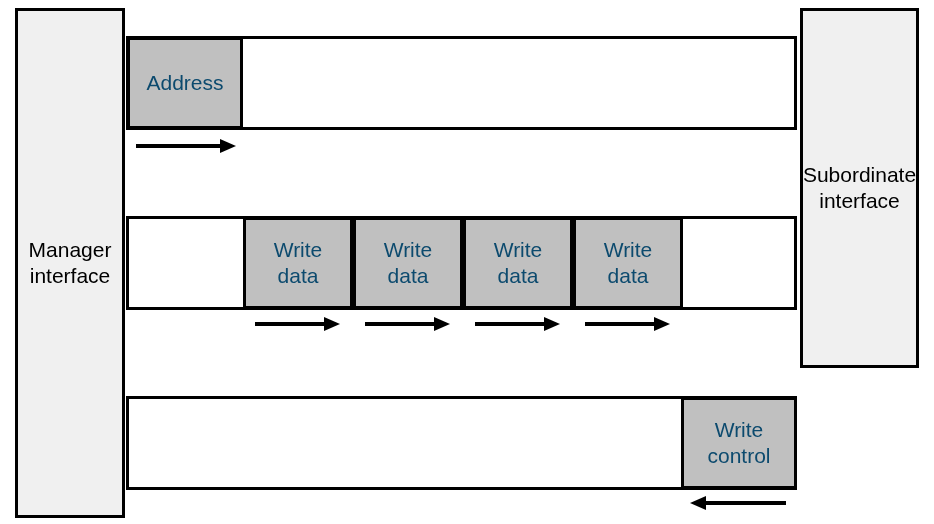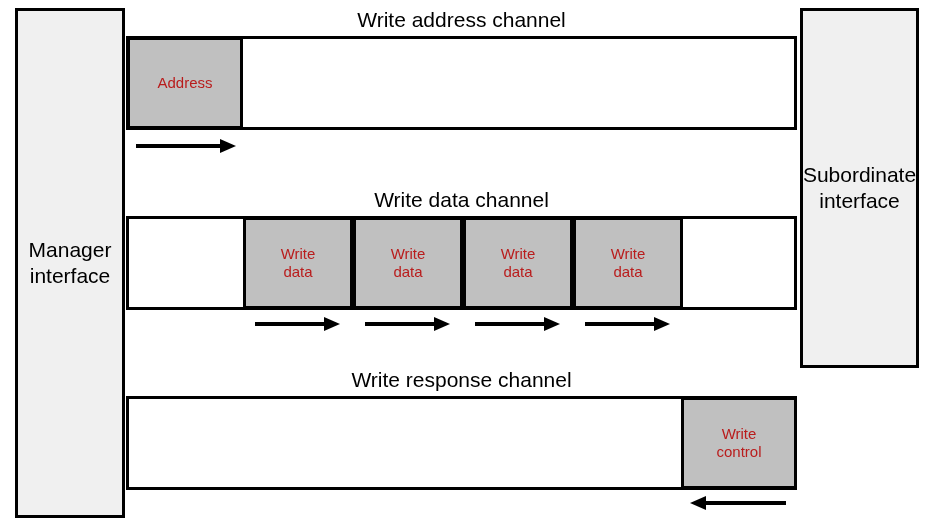--- a/index.html
+++ b/index.html
@@ -45,22 +45,22 @@
   }
   .payload {
     position: absolute;
     background: #c0c0c0;
     border: 3px solid #000000;
     box-sizing: border-box;
     display: flex;
     align-items: center;
     justify-content: center;
     text-align: center;
-    font-size: 15px;
-    color: #b91c1c;
+    font-size: 21px;
+    color: #0c4a6e;
     line-height: 1.22;
   }
   .arrow {
     position: absolute;
     height: 16px;
   }
   .arrow svg {
     display: block;
   }
   .cell-label {
@@ -79,38 +79,36 @@
     </span>
   </div>
 
   <div class="panel" style="left:800px; top:8px; width:119px; height:360px;">
     <span>
       <span class="cell-label">Subordinate</span>
       <span class="cell-label">interface</span>
     </span>
   </div>
 
-  <div class="channel-title" style="left:126px; top:8px; width:671px;">Write address channel</div>
 
   <div class="channel-box" style="left:126px; top:36px; width:671px; height:94px;"></div>
 
   <div class="payload" style="left:127px; top:37px; width:116px; height:92px;">
     <span>
       <span class="cell-label">Address</span>
     </span>
   </div>
 
   <div class="arrow" style="left:136px; top:138px; width:100px;">
     <svg width="100" height="16" viewBox="0 0 100 16">
       <line x1="0" y1="8" x2="84" y2="8" stroke="#000000" stroke-width="4"></line>
       <polygon points="84,1 100,8 84,15" fill="#000000"></polygon>
     </svg>
   </div>
 
-  <div class="channel-title" style="left:126px; top:188px; width:671px;">Write data channel</div>
 
   <div class="channel-box" style="left:126px; top:216px; width:671px; height:94px;"></div>
 
   <div class="payload" style="left:243px; top:217px; width:110px; height:92px;">
     <span>
       <span class="cell-label">Write</span>
       <span class="cell-label">data</span>
     </span>
   </div>
 
@@ -156,21 +154,20 @@
     </svg>
   </div>
 
   <div class="arrow" style="left:585px; top:316px; width:85px;">
     <svg width="85" height="16" viewBox="0 0 85 16">
       <line x1="0" y1="8" x2="69" y2="8" stroke="#000000" stroke-width="4"></line>
       <polygon points="69,1 85,8 69,15" fill="#000000"></polygon>
     </svg>
   </div>
 
-  <div class="channel-title" style="left:126px; top:368px; width:671px;">Write response channel</div>
 
   <div class="channel-box" style="left:126px; top:396px; width:671px; height:94px;"></div>
 
   <div class="payload" style="left:681px; top:397px; width:116px; height:92px;">
     <span>
       <span class="cell-label">Write</span>
       <span class="cell-label">control</span>
     </span>
   </div>
 

